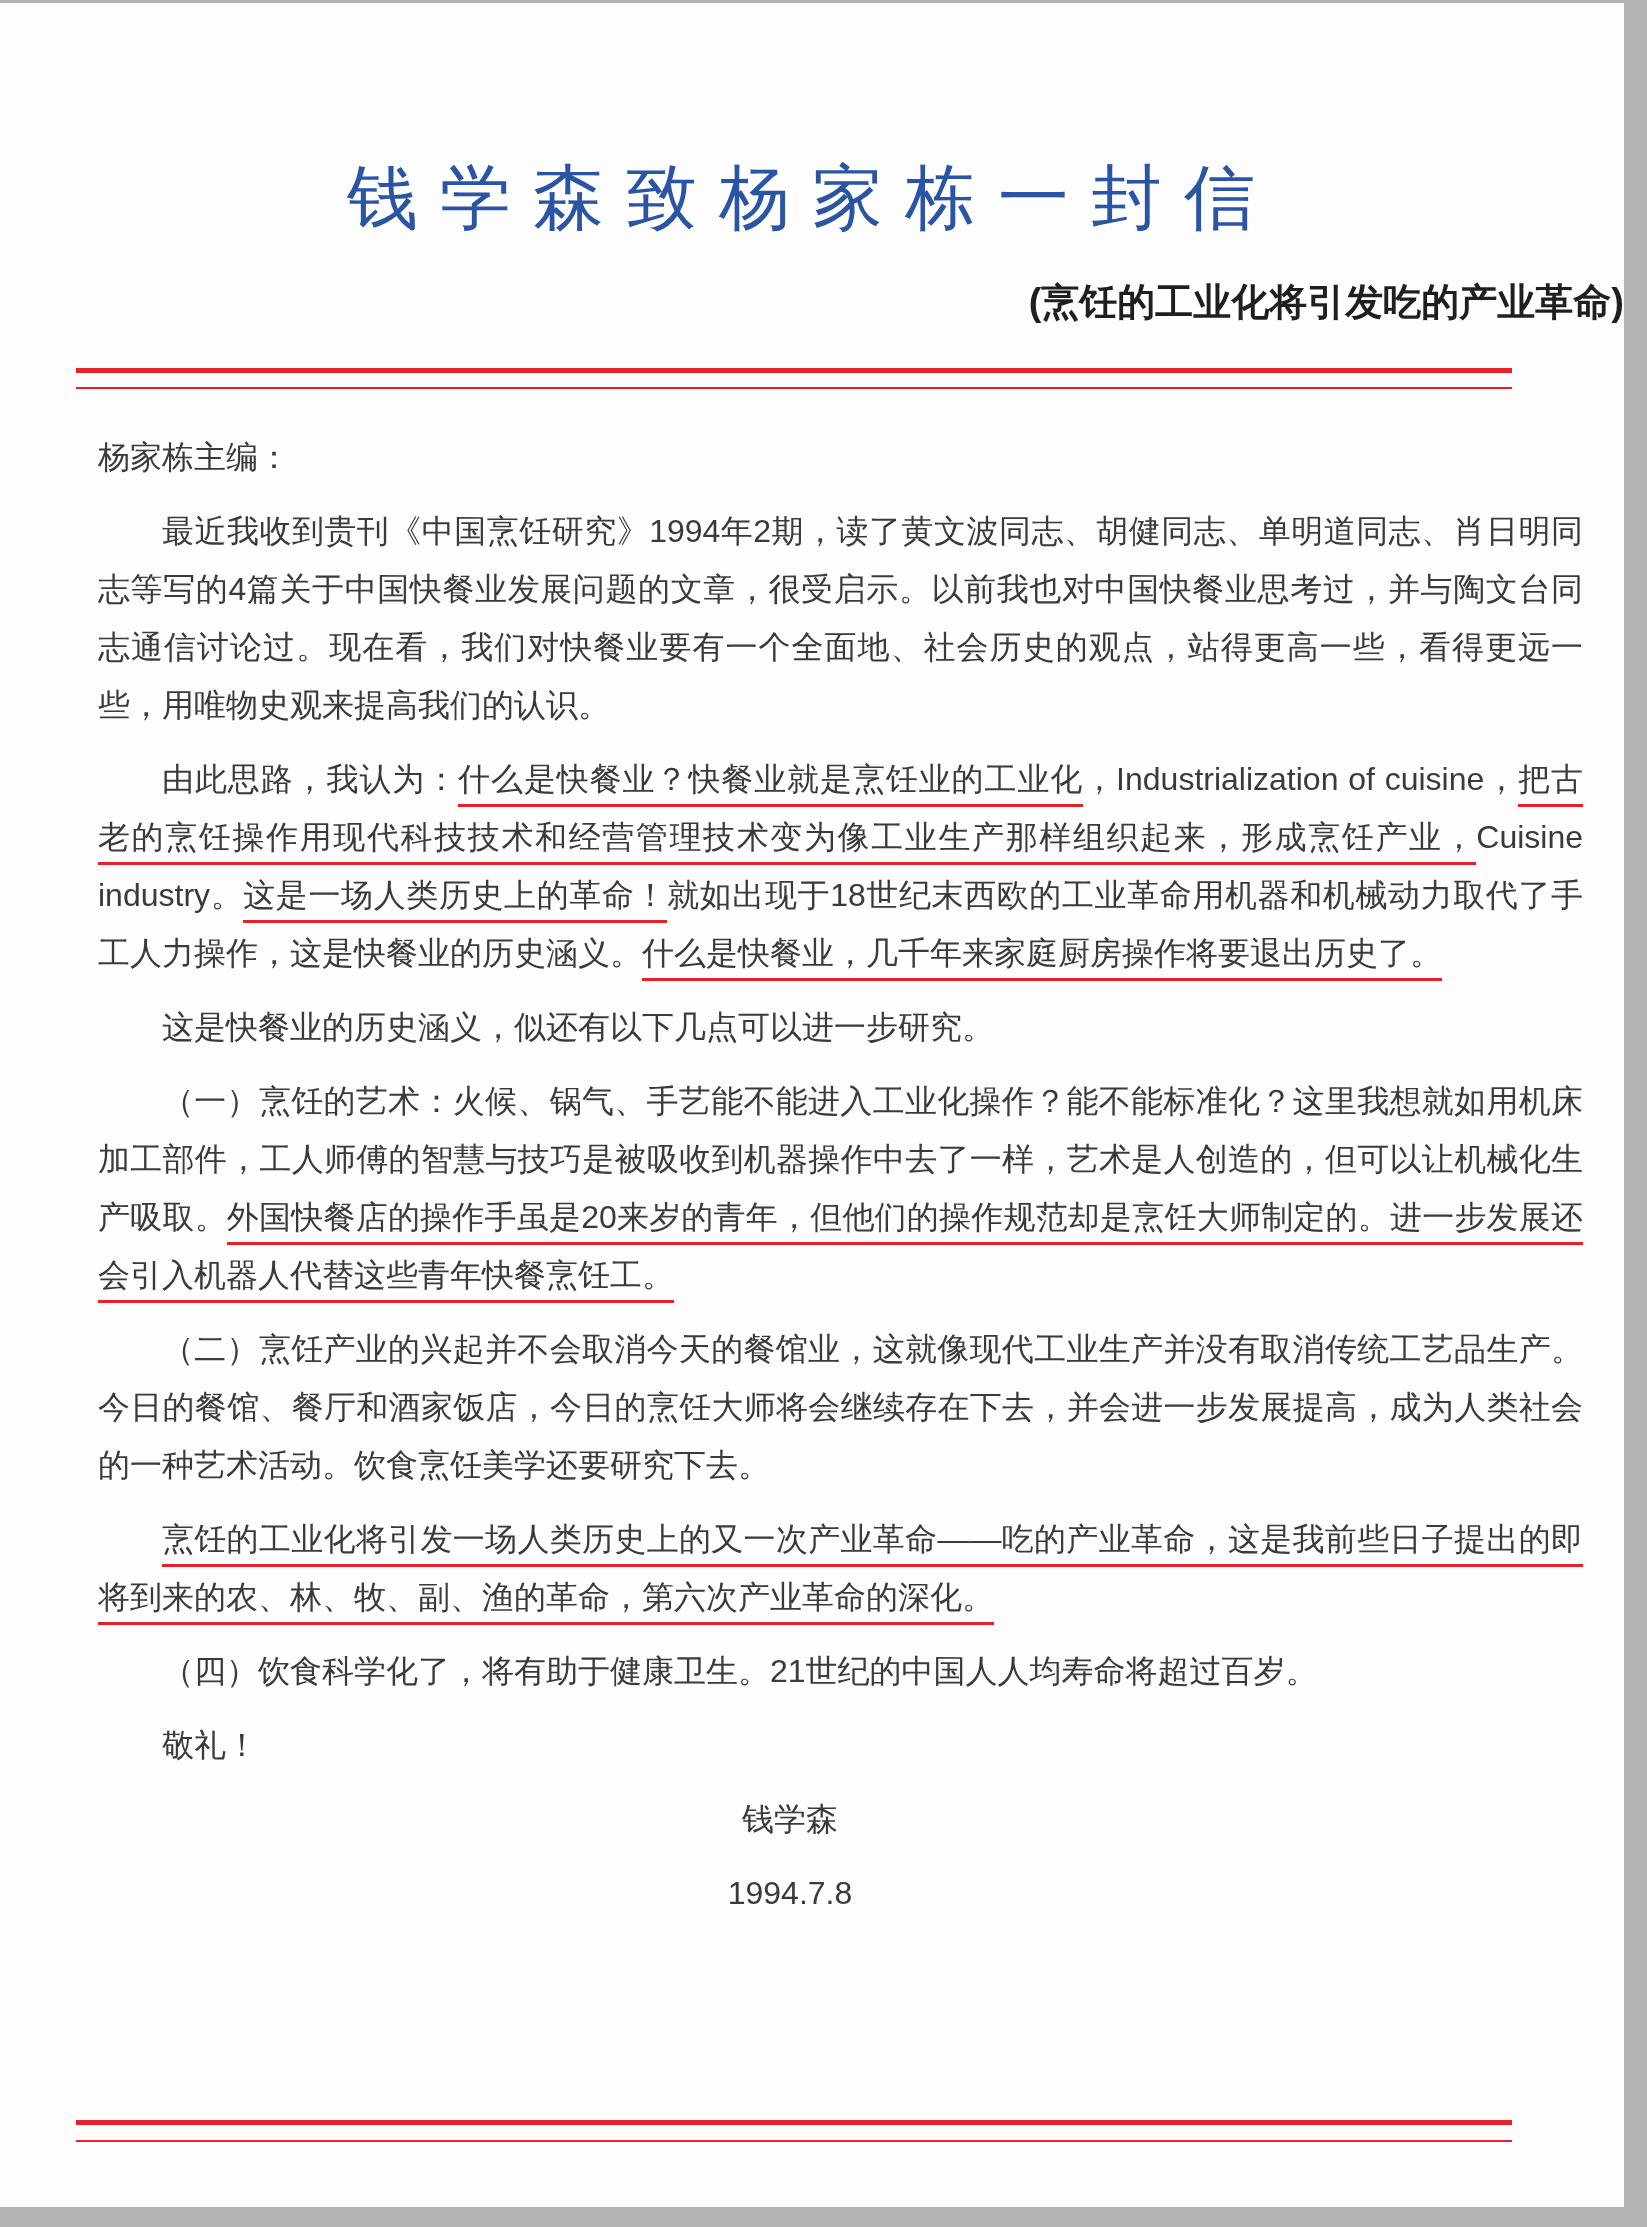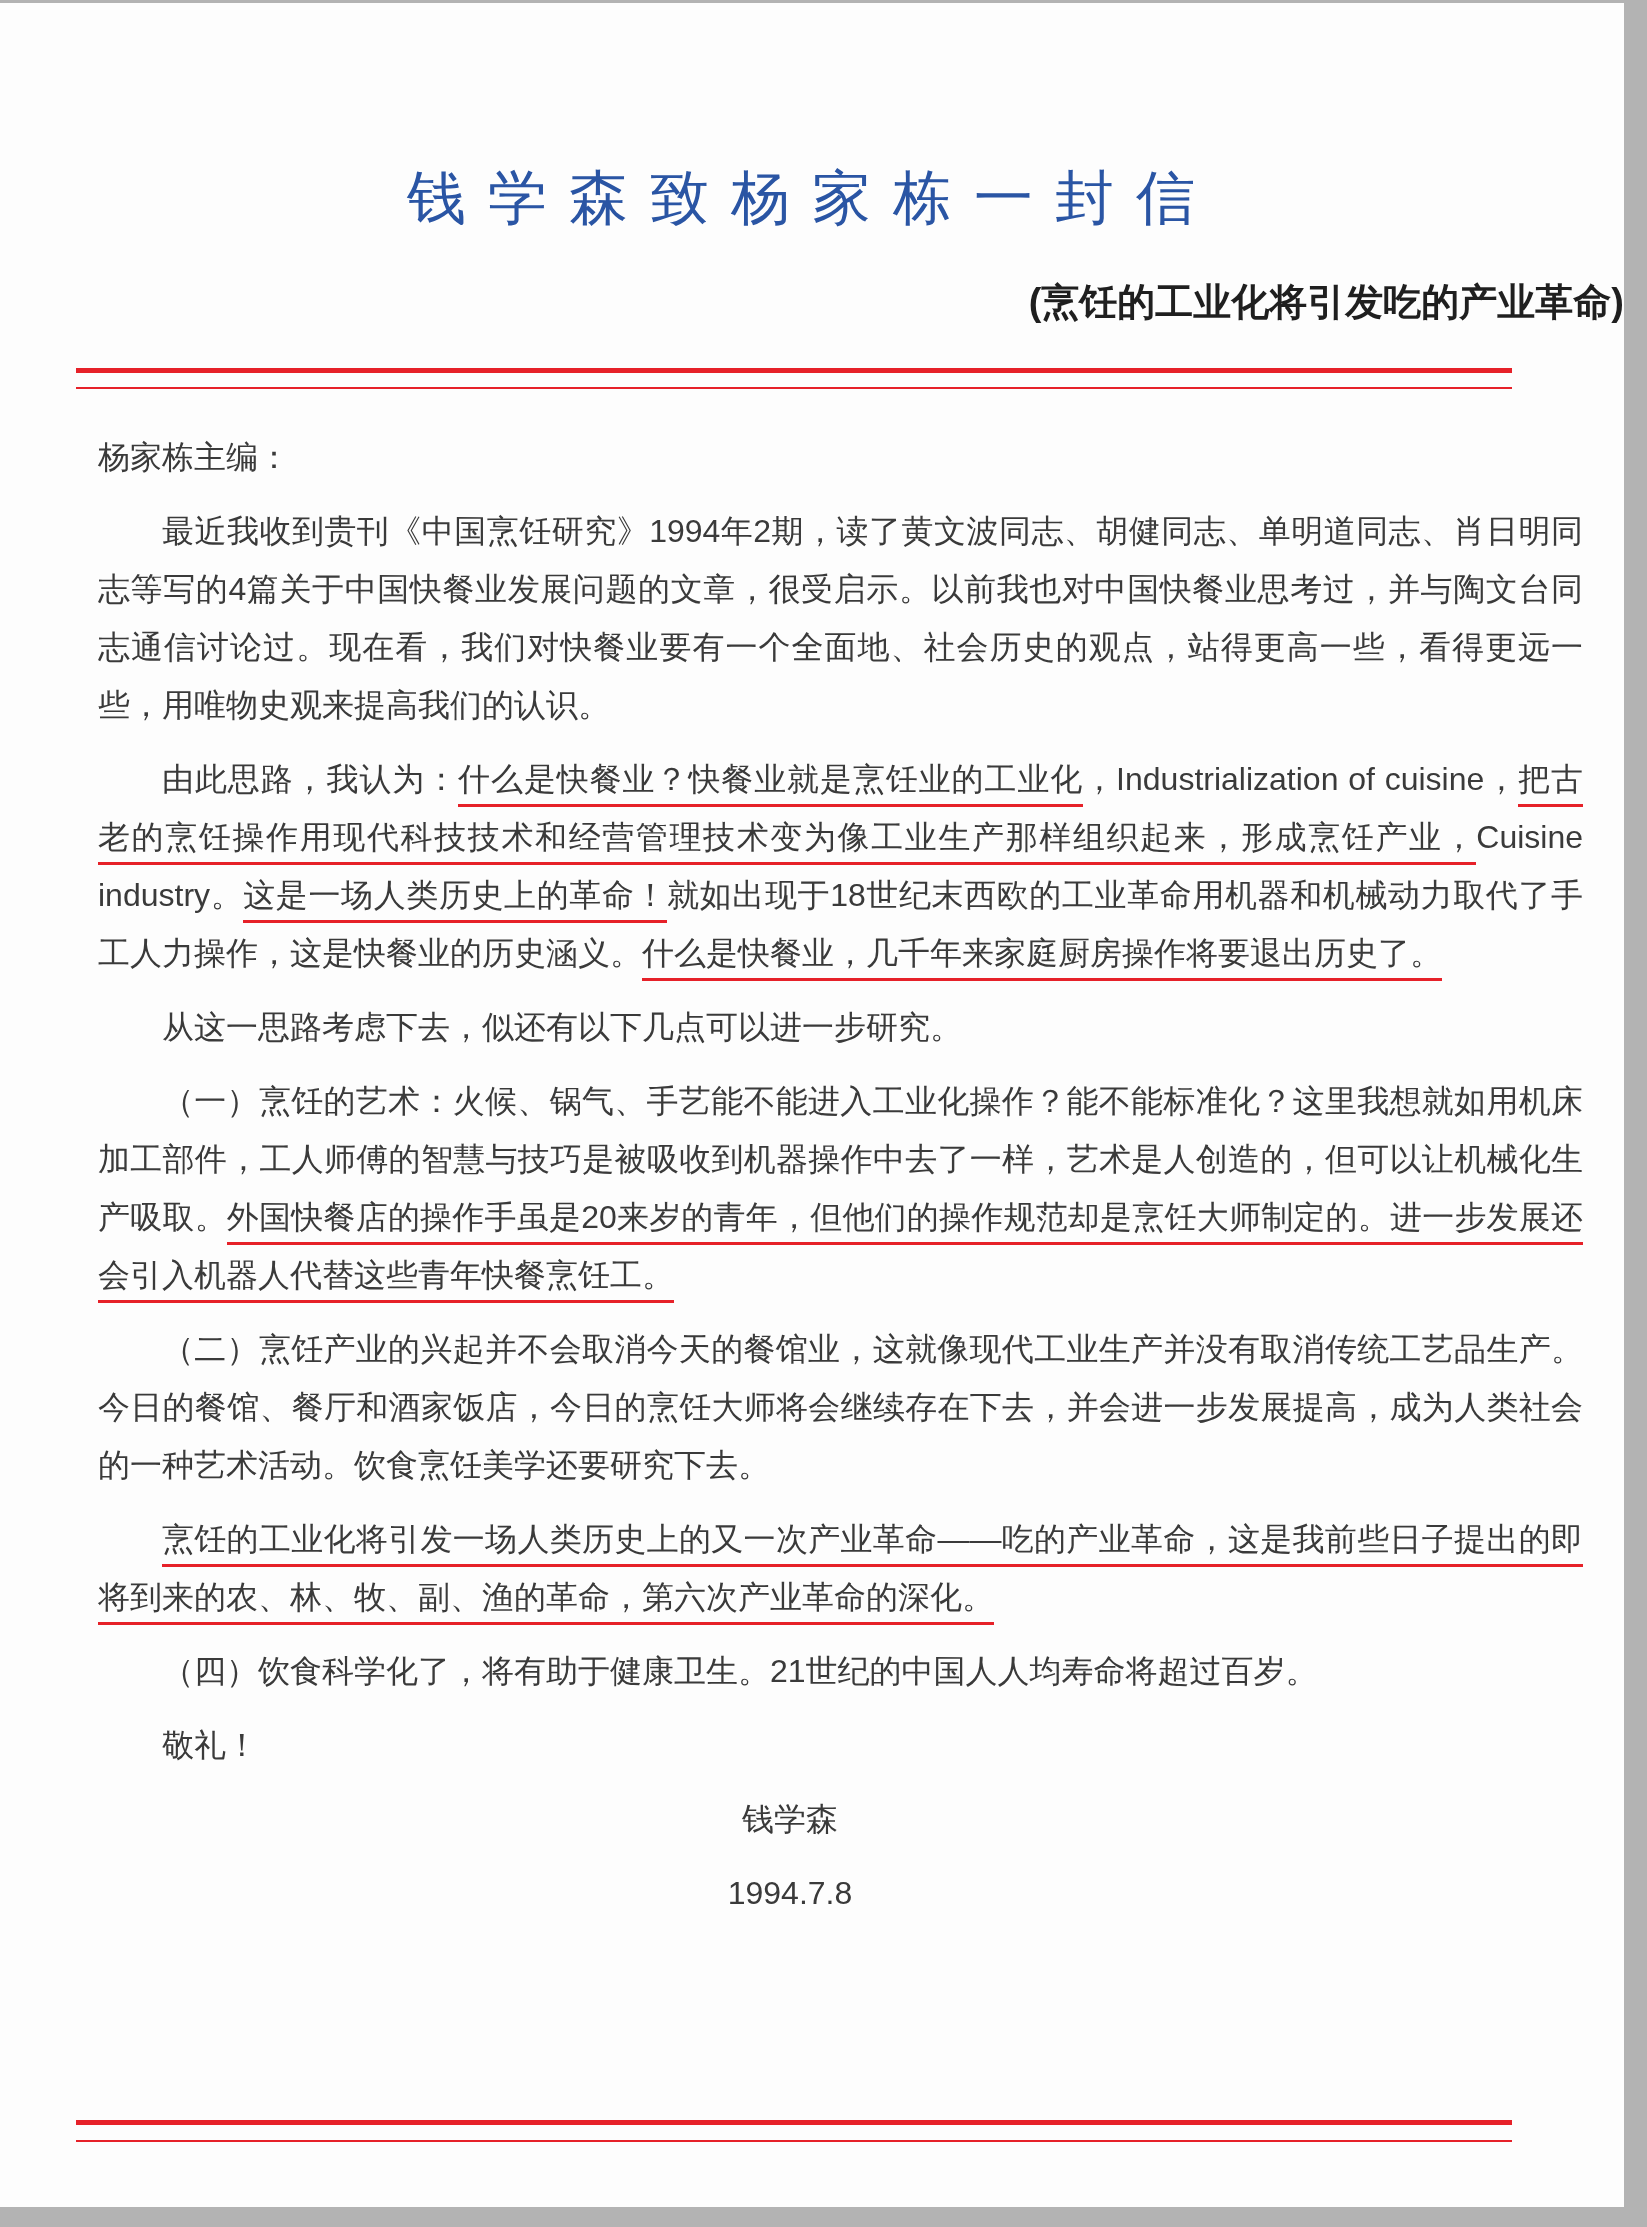--- a/index.html
+++ b/index.html
@@ -21,21 +21,21 @@
     left:0; top:2.7px;
     width:1624px; height:2204px;
     background:var(--page-white);
   }
   .letter-title{
     position:absolute;
     left:0; top:144px;
     width:100%;
     text-align:center;
     font-family:"Liberation Serif",serif;
-    font-size:59px;
+    font-size:71px;
     line-height:102px;
     letter-spacing:22px;
     color:var(--title-blue);
     white-space:nowrap;
   }
   .letter-subtitle{
     position:absolute;
     left:0; top:274px;
     width:100%;
     text-align:right;
@@ -85,21 +85,21 @@
   <div class="letter-subtitle">(烹饪的工业化将引发吃的产业革命)</div>
 
   <div class="rule top-thick"></div>
   <div class="rule top-thin"></div>
 
   <div class="letter-body">
     <div id="paragraph-container">
         <p><span>杨家栋主编：</span></p>
         <p class="ind"><span>最近我收到贵刊《中国烹饪研究》1994年2期，读了黄文波同志、胡健同志、单明道同志、肖日明同志等写的4篇关于中国快餐业发展问题的文章，很受启示。以前我也对中国快餐业思考过，并与陶文台同志通信讨论过。现在看，我们对快餐业要有一个全面地、社会历史的观点，站得更高一些，看得更远一些，用唯物史观来提高我们的认识。</span></p>
         <p class="ind"><span>由此思路，我认为：</span><span class="u">什么是快餐业？快餐业就是烹饪业的工业化</span><span>，Industrialization of cuisine，</span><span class="u">把古老的烹饪操作用现代科技技术和经营管理技术变为像工业生产那样组织起来，形成烹饪产业，</span><span>Cuisine industry。</span><span class="u">这是一场人类历史上的革命！</span><span>就如出现于18世纪末西欧的工业革命用机器和机械动力取代了手工人力操作，这是快餐业的历史涵义。</span><span class="u">什么是快餐业，几千年来家庭厨房操作将要退出历史了。</span></p>
-        <p class="ind"><span>从这一思路考虑下去，似还有以下几点可以进一步研究。</span></p>
+        <p class="ind"><span>这是快餐业的历史涵义，似还有以下几点可以进一步研究。</span></p>
         <p class="ind"><span>（一）烹饪的艺术：火候、锅气、手艺能不能进入工业化操作？能不能标准化？这里我想就如用机床加工部件，工人师傅的智慧与技巧是被吸收到机器操作中去了一样，艺术是人创造的，但可以让机械化生产吸取。</span><span class="u">外国快餐店的操作手虽是20来岁的青年，但他们的操作规范却是烹饪大师制定的。进一步发展还会引入机器人代替这些青年快餐烹饪工。</span></p>
         <p class="ind"><span>（二）烹饪产业的兴起并不会取消今天的餐馆业，这就像现代工业生产并没有取消传统工艺品生产。今日的餐馆、餐厅和酒家饭店，今日的烹饪大师将会继续存在下去，并会进一步发展提高，成为人类社会的一种艺术活动。饮食烹饪美学还要研究下去。</span></p>
         <p class="ind"><span class="u">烹饪的工业化将引发一场人类历史上的又一次产业革命——吃的产业革命，这是我前些日子提出的即将到来的农、林、牧、副、渔的革命，第六次产业革命的深化。</span></p>
         <p class="ind"><span>（四）饮食科学化了，将有助于健康卫生。21世纪的中国人人均寿命将超过百岁。</span></p>
         <p class="ind"><span>敬礼！</span></p>
       </div>
     <p class="sig">钱学森</p>
     <p class="sig">1994.7.8</p>
   </div>
 

